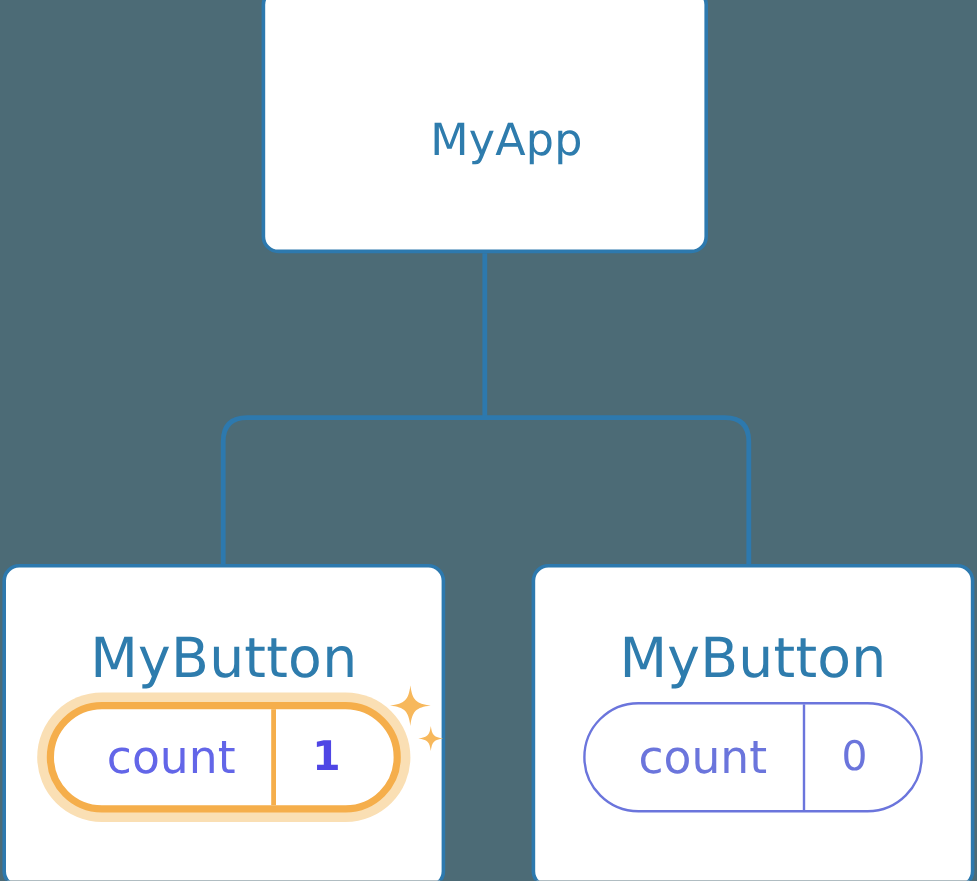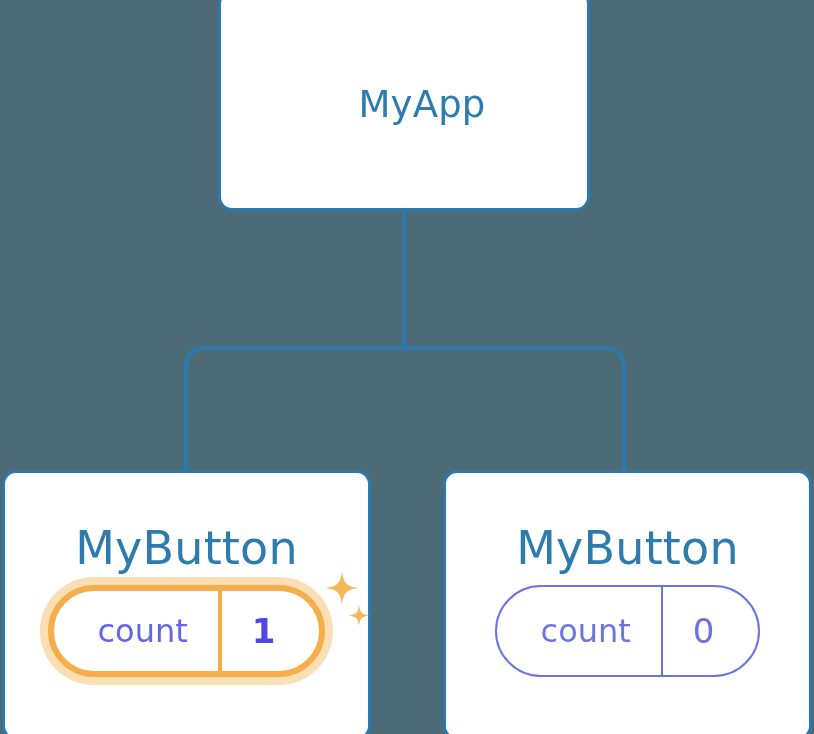--- a/index.html
+++ b/index.html
@@ -59,21 +59,21 @@
     position: absolute;
     left: 0;
     right: 0;
     text-align: center;
     color: #2e7cad;
     font-weight: 400;
     letter-spacing: 0.2px;
     white-space: nowrap;
   }
   #node-root .node-title {
-    top: 90px;
+    top: 102px;
     font-size: 37px;
     margin-left: 36px;
   }
   #node-child-left .node-title,
   #node-child-right .node-title {
     top: 48px;
     font-size: 46px;
   }
 
   
@@ -95,21 +95,21 @@
     box-sizing: border-box;
   }
   .pill-cell {
     display: flex;
     align-items: center;
     justify-content: center;
     box-sizing: border-box;
   }
   .pill-key {
     padding: 0 30px 0 44px;
-    font-size: 32px;
+    font-size: 38px;
   }
   .pill-val {
     padding: 0 44px 0 30px;
     font-size: 34px;
   }
 
   
   .pill.is-plain {
     border: 2px solid #6b75dc;
   }

